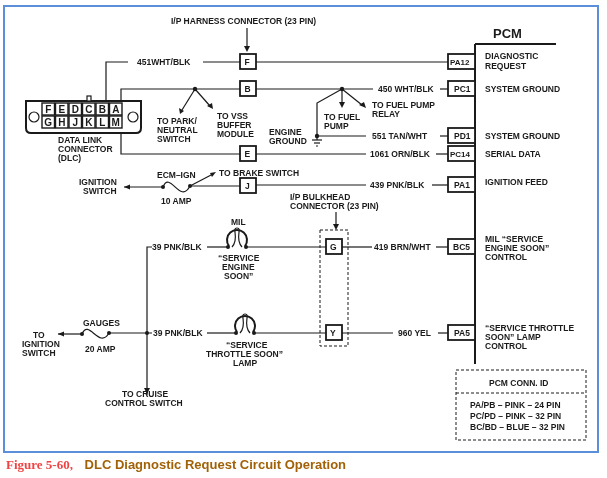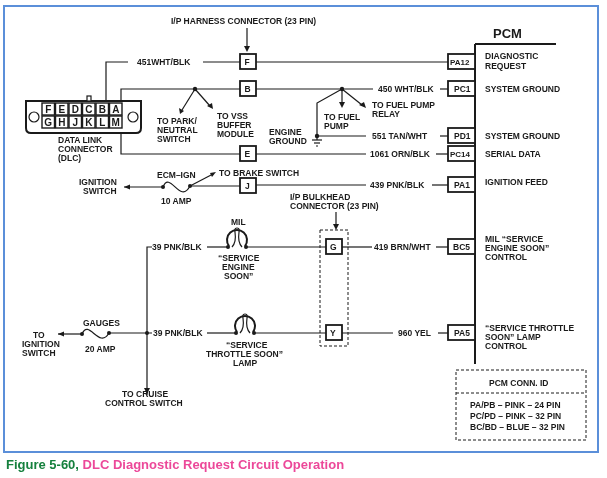--- a/index.html
+++ b/index.html
@@ -6,22 +6,22 @@
   body { width: 607px; height: 478px; position: relative; overflow: hidden; font-family: "Liberation Sans", sans-serif; }
   #frame { position: absolute; left: 3px; top: 5px; width: 592px; height: 444px; border: 2px solid #5b8fd9; box-sizing: content-box; }
   svg#diagram { position: absolute; left: 0; top: 0; }
   svg text { font-family: "Liberation Sans", sans-serif; font-weight: bold; fill: #1a1a1a; font-size: 8.5px; }
   .wire { stroke: #1a1a1a; stroke-width: 1.2; fill: none; }
   .thick { stroke: #1a1a1a; stroke-width: 2; fill: none; }
   .box { stroke: #1a1a1a; stroke-width: 1.8; fill: #fff; }
   .dash { stroke: #1a1a1a; stroke-width: 1; fill: none; stroke-dasharray: 3 2; }
   .dot { fill: #1a1a1a; }
   #caption { position: absolute; left: 6px; top: 457px; font-size: 13px; font-weight: bold; font-family: "Liberation Sans", sans-serif; }
-  #caption .fig { color: #15803d; }
-  #caption .ttl { color: #ec4899; }
+  #caption .fig { color: #ef4444; font-family: Liberation Serif, serif; }
+  #caption .ttl { color: #a16207; margin-left: 8px; }
 </style>
 </head>
 <body>
 
 <div id="frame"></div>
 
 <svg id="diagram" width="607" height="478" viewBox="0 0 607 478">
 
   <line class="thick" x1="475" y1="44" x2="556" y2="44"></line>
   <line class="thick" x1="475" y1="44" x2="475" y2="364"></line>

